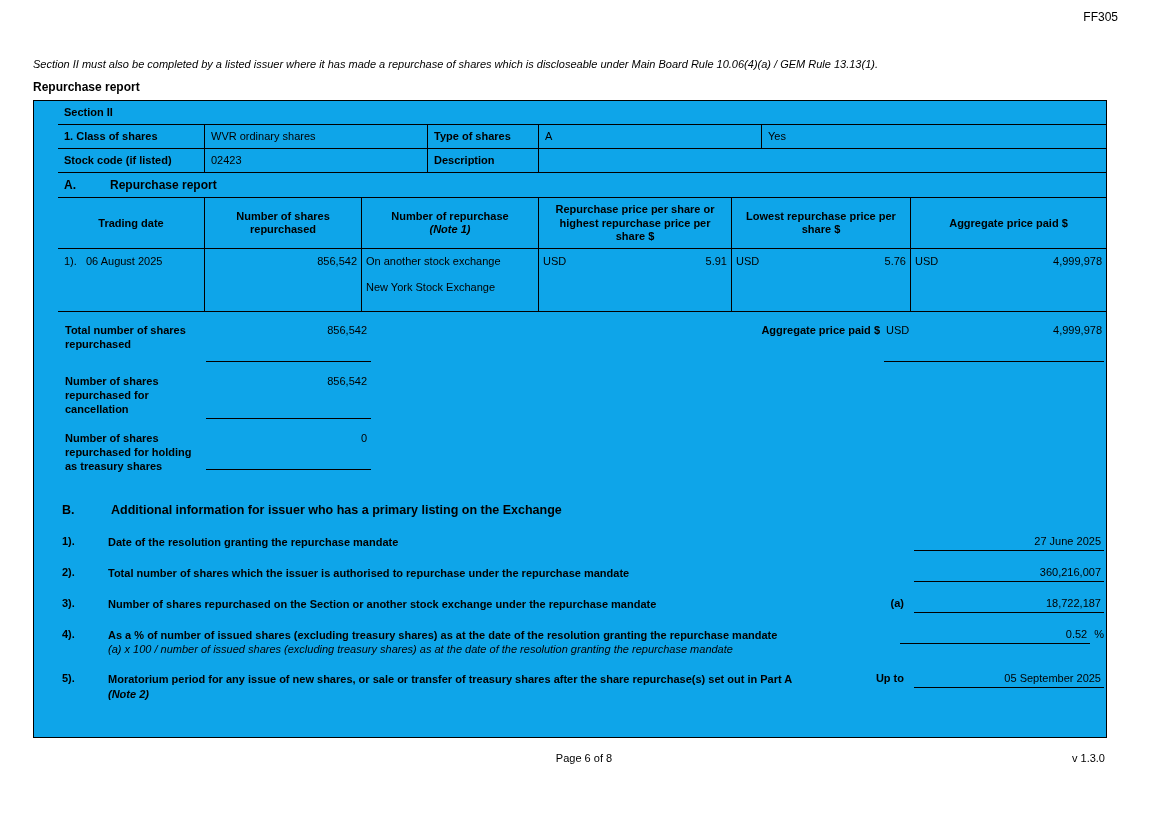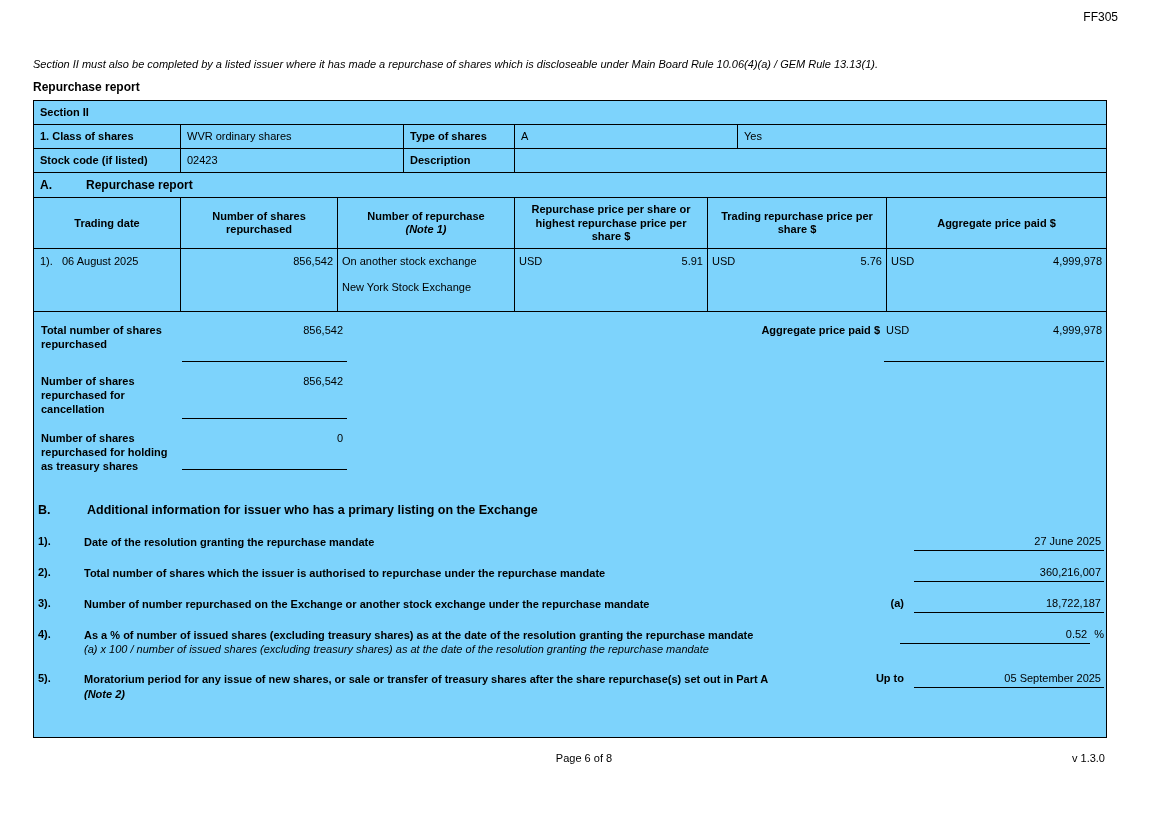--- a/index.html
+++ b/index.html
@@ -6,21 +6,21 @@
   html,body { background:#fff; }
   body {
     width:1168px; height:825px; position:relative;
     color:#000; font-family:"Liberation Sans", sans-serif; font-size:11px;
     overflow:hidden;
   }
   .form-number { position:absolute; top:10px; right:50px; font-size:12px; }
   .intro-note { position:absolute; top:58px; left:33px; width:1080px; font-style:italic; font-size:11px; }
   .doc-title { position:absolute; top:80px; left:33px; font-weight:bold; font-size:12px; }
 
-  .form-box { position:absolute; top:100px; left:33px; width:1074px; border:1px solid #000; background:#7dd3fc; }
+  .form-box { position:absolute; top:100px; left:33px; width:1074px; border:1px solid #000; background:#0ea5e9;padding-left:24px; }
 
   .row { display:flex; border-bottom:1px solid #000; align-items:stretch; }
   .cell { padding:5px 6px; border-right:1px solid #000; line-height:1.2; }
   .cell.last { border-right:none; flex:1; }
   .c-label { font-weight:bold; }
   .w147 { width:147px; } .w223 { width:223px; } .w111 { width:111px; } .w175 { width:175px; }
   .w157 { width:157px; } .w177 { width:177px; } .w193 { width:193px; } .w179 { width:179px; }
 
   .section-row { font-weight:bold; padding:5px 6px; min-height:24px; }
   .section-a-row { font-weight:bold; font-size:12px; padding:5px 6px; min-height:24px; }
@@ -100,21 +100,21 @@
   </div>
 
   <div class="row hdr-row">
     <div class="hcell w147">Trading date</div>
     <div class="hcell w157">Number of shares repurchased</div>
     <div class="hcell w177">
       <span>Number of repurchase</span>
       <span class="note-italic">(Note 1)</span>
     </div>
     <div class="hcell w193">Repurchase price per share or highest repurchase price per share $</div>
-    <div class="hcell w179">Trading repurchase price per share $</div>
+    <div class="hcell w179">Lowest repurchase price per share $</div>
     <div class="hcell last">Aggregate price paid $</div>
   </div>
 
   <div class="row data-row">
     <div class="dcell w147 d-index">
       <span class="row-num">1).</span>
       <span>06 August 2025</span>
     </div>
     <div class="dcell w157 num-right">856,542</div>
     <div class="dcell w177">
@@ -188,21 +188,21 @@
     <div class="sb-item">
       <span class="sb-num">2).</span>
       <div class="sb-text">Total number of shares which the issuer is authorised to repurchase under the repurchase mandate</div>
       <div class="sb-box">
         <span>360,216,007</span>
       </div>
     </div>
 
     <div class="sb-item">
       <span class="sb-num">3).</span>
-      <div class="sb-text">Number of number repurchased on the Exchange or another stock exchange under the repurchase mandate</div>
+      <div class="sb-text">Number of shares repurchased on the Section or another stock exchange under the repurchase mandate</div>
       <span class="sb-prefix">(a)</span>
       <div class="sb-box">
         <span>18,722,187</span>
       </div>
     </div>
 
     <div class="sb-item">
       <span class="sb-num">4).</span>
       <div class="sb-text">
         <span>As a % of number of issued shares (excluding treasury shares) as at the date of the resolution granting the repurchase mandate</span>

